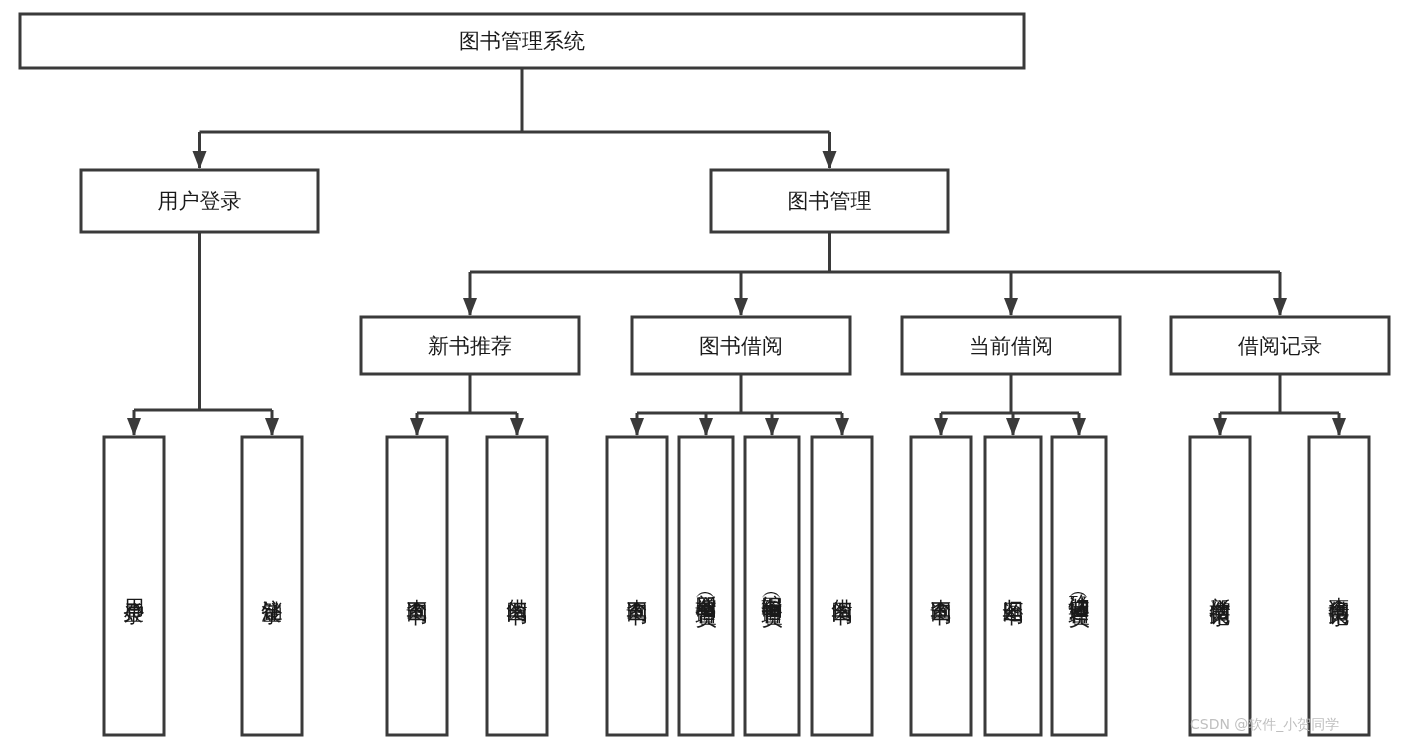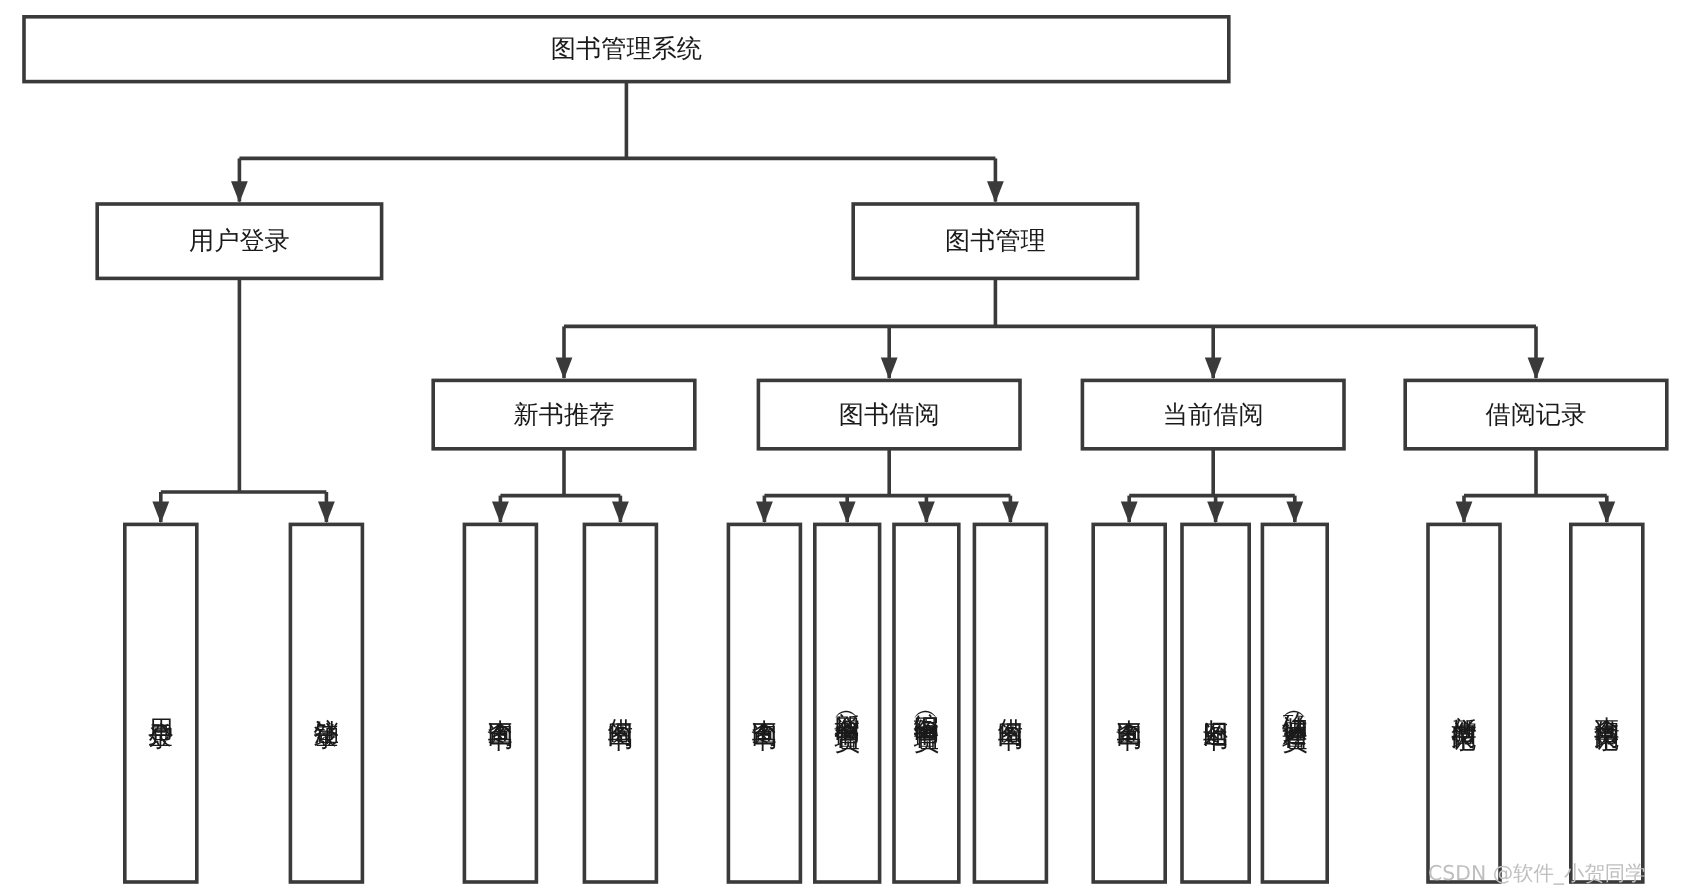--- a/index.html
+++ b/index.html
@@ -61,21 +61,21 @@
     font-family: "DejaVu Sans", "Liberation Sans", sans-serif;
     font-size: 21px;
     line-height: 1.05;
     color: #1a1a1a;
     letter-spacing: 2px;
     white-space: nowrap;
   }
   .watermark {
     position: absolute;
     font-family: "DejaVu Sans", "Liberation Sans", sans-serif;
-    font-size: 17px;
+    font-size: 14px;
     color: #bfbfbf;
     white-space: nowrap;
     user-select: none;
   }
 </style>
 </head>
 <body>
 
 <div id="diagram-root" style="background: rgb(255, 255, 255);">
 

